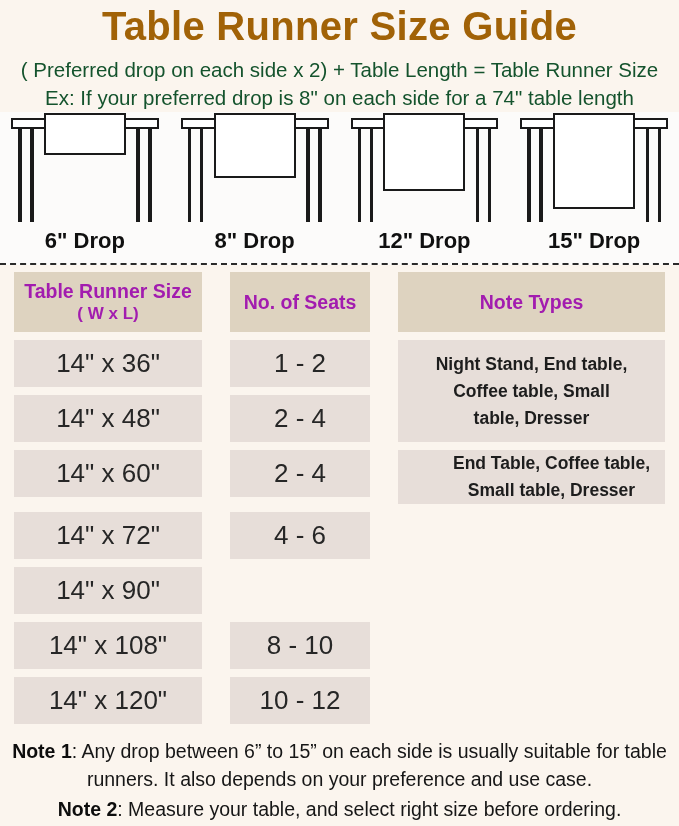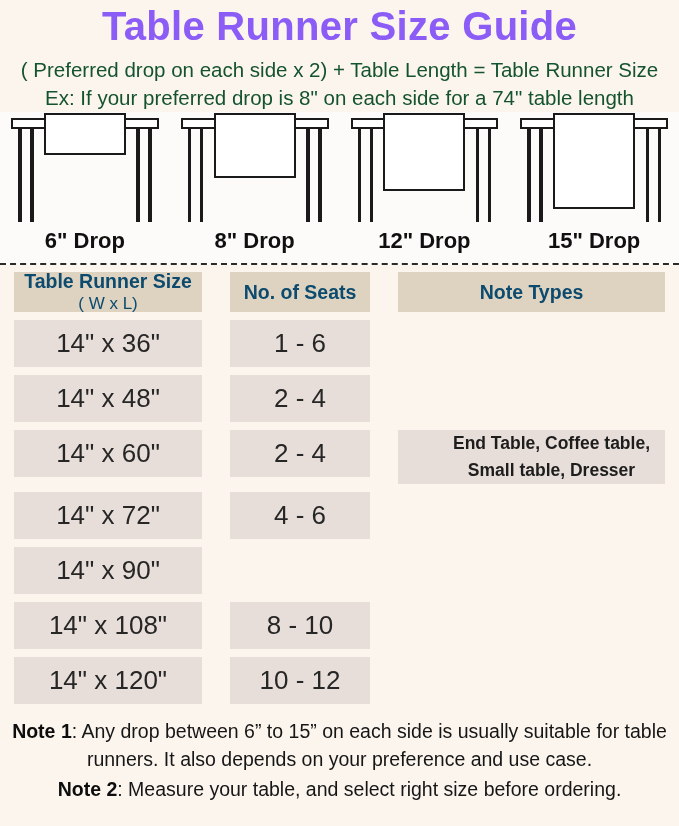--- a/index.html
+++ b/index.html
@@ -4,42 +4,42 @@
 <style>
   html,body{margin:0;padding:0;}
   body{
     width:679px;height:826px;overflow:hidden;
     background:#fbf5ee;color:#1c1c1c;
     font-family:"Liberation Sans", sans-serif;
     -webkit-font-smoothing:antialiased;
   }
   
   .header{text-align:center;padding-top:2px;}
-  .title{font-size:40px;font-weight:bold;color:#8b5cf6;margin:2px 0 7px;letter-spacing:.3px;}
+  .title{font-size:40px;font-weight:bold;color:#a16207;margin:2px 0 7px;letter-spacing:.3px;}
   .subline{font-size:20.5px;line-height:28px;margin:0;color:#14532d;}
   
   .illus-strip{background:#fcfbfa;display:flex;height:112px;}
   .illus{position:relative;flex:1;}
   .tabletop{position:absolute;left:11px;right:11px;top:6px;height:7px;background:#fff;border:2px solid #1a1a1a;}
   .leg{position:absolute;top:17px;bottom:2px;width:3.5px;background:#1a1a1a;}
   .leg.l1{left:18px;} .leg.l2{left:30px;} .leg.r1{right:18px;} .leg.r2{right:30px;}
   .runner{position:absolute;left:50%;transform:translateX(-50%);width:78px;top:1px;background:#fff;border:2.5px solid #1a1a1a;z-index:2;}
   .drop-6 .runner{height:38px;} .drop-8 .runner{height:61px;}
   .drop-12 .runner{height:74px;} .drop-15 .runner{height:92px;}
   .drop-labels{display:flex;background:#fcfbfa;border-bottom:2px dashed #2a2a2a;padding:4px 0 9px;}
   .drop-label{flex:1;text-align:center;font-weight:bold;font-size:22px;color:#101010;}
   
   .table-section{padding:7px 14px 0;}
   .grid{display:grid;grid-template-columns:188px 140px 267px;column-gap:28px;row-gap:8px;}
   .hcell{
-    background:#ded3c0;height:40px;grid-row:1;
+    background:#ded3c0;height:60px;grid-row:1;
     display:flex;flex-direction:column;justify-content:center;align-items:center;
-    font-weight:bold;font-size:19.5px;color:#0c4a6e;text-align:center;
+    font-weight:bold;font-size:19.5px;color:#a21caf;text-align:center;
   }
-  .hcell .sub{font-weight:normal;font-size:17px;margin-top:1px;}
+  .hcell .sub{font-weight:bold;font-size:17px;margin-top:1px;}
   .cell{
     background:#e7ded9;height:47px;
     display:flex;align-items:center;justify-content:center;
     font-size:26px;color:#262626;
   }
   .col1{grid-column:1;} .col2{grid-column:2;}
   .types{
     grid-column:3;background:#e7ded9;
     display:flex;align-items:center;justify-content:center;
     font-weight:bold;font-size:17.5px;line-height:27px;text-align:center;
@@ -104,33 +104,36 @@
 <div class="table-section">
   <div class="grid">
     <div class="hcell" style="grid-column:1">
       <span>Table Runner Size</span>
       <span class="sub">( W x L)</span>
     </div>
     <div class="hcell" style="grid-column:2">No. of Seats</div>
     <div class="hcell" style="grid-column:3">Note Types</div>
 
     <div class="cell col1" style="grid-row:2">14" x 36"</div>
-    <div class="cell col2" style="grid-row:2">1 - 6</div>
+    <div class="cell col2" style="grid-row:2">1 - 2</div>
     <div class="cell col1" style="grid-row:3">14" x 48"</div>
     <div class="cell col2" style="grid-row:3">2 - 4</div>
     <div class="cell col1" style="grid-row:4">14" x 60"</div>
     <div class="cell col2" style="grid-row:4">2 - 4</div>
     <div class="cell col1" style="grid-row:5">14" x 72"</div>
     <div class="cell col2" style="grid-row:5">4 - 6</div>
     <div class="cell col1" style="grid-row:6">14" x 90"</div>
     <div class="cell col1" style="grid-row:7">14" x 108"</div>
     <div class="cell col2" style="grid-row:7">8 - 10</div>
     <div class="cell col1" style="grid-row:8">14" x 120"</div>
     <div class="cell col2" style="grid-row:8">10 - 12</div>
 
+    <div class="types types-a">Night Stand, End table,
+Coffee table, Small
+table, Dresser</div>
     <div class="types types-b">End Table, Coffee table,
 Small table, Dresser</div>
   </div>
 </div>
 
 <div class="notes">
   <p class="note"><b>Note 1</b><span>: Any drop between 6” to 15” on each side is usually suitable for table runners. It also depends on your preference and use case.</span></p>
   <p class="note"><b>Note 2</b><span>: Measure your table, and select right size before ordering.</span></p>
 </div>
 

